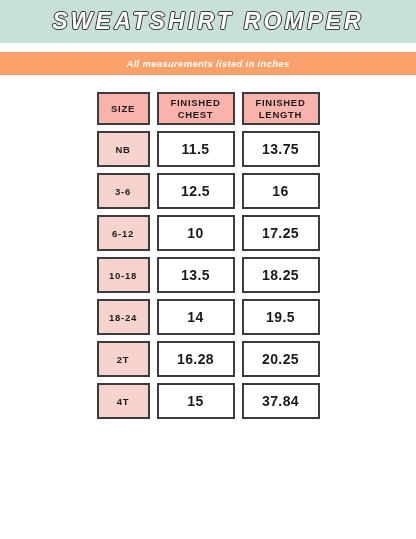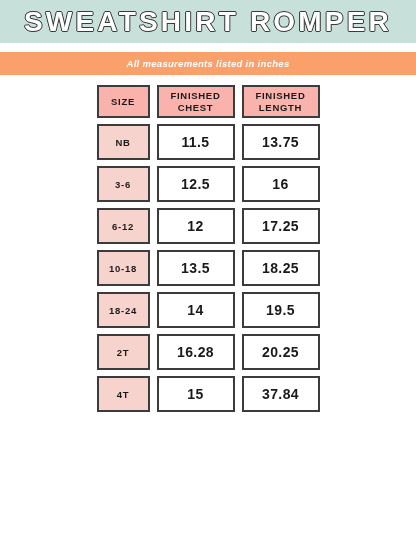--- a/index.html
+++ b/index.html
@@ -23,34 +23,35 @@
 
   
   .title-band {
     height: 43px;
     background: #c8e0da;
     display: flex;
     align-items: center;
     justify-content: center;
   }
   .title-text {
-    font-size: 28px;
+    font-size: 23px;
     font-weight: 700;
     letter-spacing: 3.2px;
     color: #ffffff;
     text-transform: uppercase;
     line-height: 1;
     -webkit-text-stroke: 1.1px #3a3a3a;
     paint-order: stroke fill;
     text-shadow:
       -1px  0   #3a3a3a,
        1px  0   #3a3a3a,
        0   -1px #3a3a3a,
        0    1px #3a3a3a;
     white-space: nowrap;
+    font-style: italic;
   }
 
   
   .subtitle-band {
     height: 23px;
     background: #faa06a;
     display: flex;
     align-items: center;
     justify-content: center;
     margin-top: 9px;
@@ -59,21 +60,21 @@
     font-size: 9.5px;
     font-weight: 700;
     font-style: italic;
     color: #ffffff;
     letter-spacing: 0.3px;
     white-space: nowrap;
   }
 
   
   .table-wrap {
-    padding-top: 4px;
+    padding-top: 11px;
     display: flex;
     justify-content: center;
   }
   table.size-table {
     border-collapse: separate;
     border-spacing: 7px 6px;
   }
 
   table.size-table td,
   table.size-table th {
@@ -151,21 +152,21 @@
           <td class="val-cell">11.5</td>
           <td class="val-cell">13.75</td>
         </tr>
         <tr>
           <td class="size-cell">3-6</td>
           <td class="val-cell">12.5</td>
           <td class="val-cell">16</td>
         </tr>
         <tr>
           <td class="size-cell">6-12</td>
-          <td class="val-cell">12</td>
+          <td class="val-cell">10</td>
           <td class="val-cell">17.25</td>
         </tr>
         <tr>
           <td class="size-cell">10-18</td>
           <td class="val-cell">13.5</td>
           <td class="val-cell">18.25</td>
         </tr>
         <tr>
           <td class="size-cell">18-24</td>
           <td class="val-cell">14</td>

